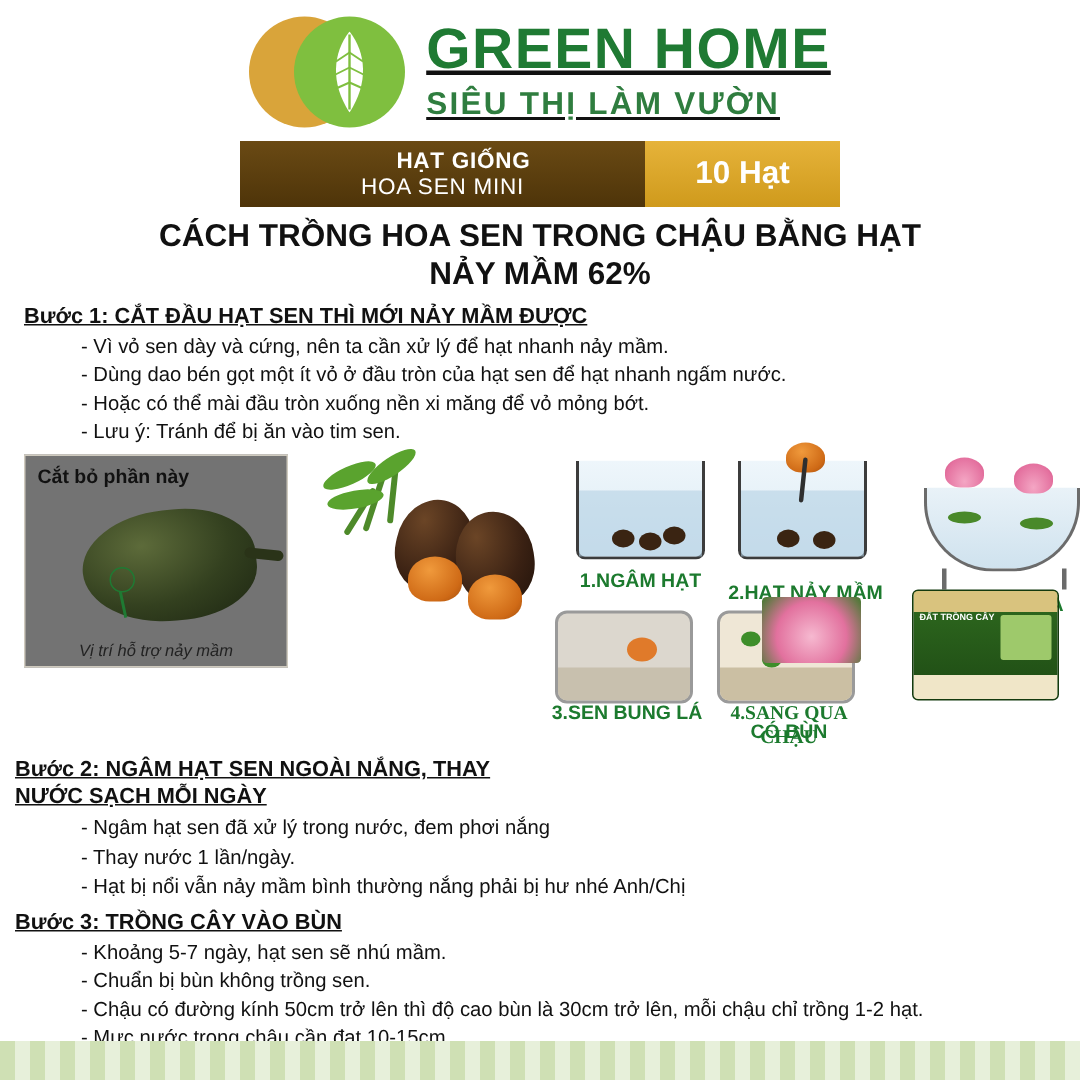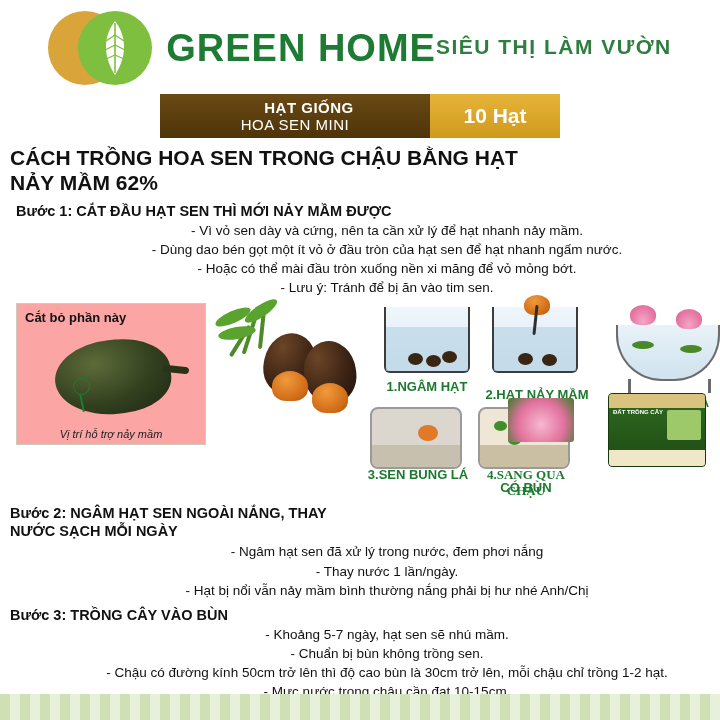--- a/index.html
+++ b/index.html
@@ -33,21 +33,21 @@
   }
   .logo-circle-green {
     position: absolute; left: 30px; top: 6px;
     width: 74px; height: 74px; border-radius: 50%;
     background: #7fbf3f;
   }
   .logo-leaf {
     position: absolute; left: 52px; top: 16px;
     width: 30px; height: 54px;
   }
-  .brand-block { display:flex; flex-direction:row; justify-content:flex-end; }
+  .brand-block { display:flex; flex-direction:column; justify-content:flex-end;text-decoration:underline; }
   .brand-name {
     font-size: 38px; font-weight: bold; letter-spacing: 1px;
     color: #1f7a33; line-height: 1.0;
   }
   .brand-sub {
     font-size: 21px; font-weight: bold; letter-spacing: 1.5px;
     color: #2f7d3f; margin-top: 6px;
   }
   
   .banner {
@@ -65,51 +65,52 @@
   .banner-left .l1 { font-size: 15px; font-weight: bold; letter-spacing: .5px; padding-left: 28px; }
   .banner-left .l2 { font-size: 15px; font-weight: normal; letter-spacing: .5px; }
   .banner-right {
     width: 130px;
     background: linear-gradient(180deg,#e6b33a 0%,#cf9a1c 100%);
     color: #fff; font-size: 21px; font-weight: bold;
     display:flex; align-items:center; justify-content:center;
   }
   
   .main-title {
+    text-align: center;
     font-size: 21px; font-weight: bold;
     line-height: 1.18;
     margin: 8px 10px 2px 10px;
     color: #111;
   }
   
   .step-head {
     font-size: 14.5px; font-weight: bold;
     margin: 7px 0 2px 16px;
     color: #111;
+    text-decoration: underline;
   }
   .step-head.wrap { margin-left: 10px; line-height: 1.25; }
   .bullets { margin: 0 0 0 14px; }
   .bullets li {
     list-style: none;
     font-size: 13.5px;
     line-height: 1.42;
     white-space: nowrap;
-    text-align: center;
   }
   
   .band {
     position: relative;
     height: 170px;
     margin-top: 4px;
   }
   
   .photo-seed {
     position: absolute; left: 16px; top: 2px;
-    width: 190px; height: 142px;
-    background: #fca5a5;
+    width: 176px; height: 142px;
+    background: #737373;
     border: 1px solid #cfcabe;
   }
   .photo-seed .cap-top {
     position: absolute; left: 8px; top: 6px;
     font-size: 13px; font-weight: bold; color: #111;
   }
   .photo-seed .cap-bot {
     position: absolute; left: 0; right: 0; bottom: 4px;
     text-align: center; font-size: 11px; font-style: italic; color: #222;
   }

